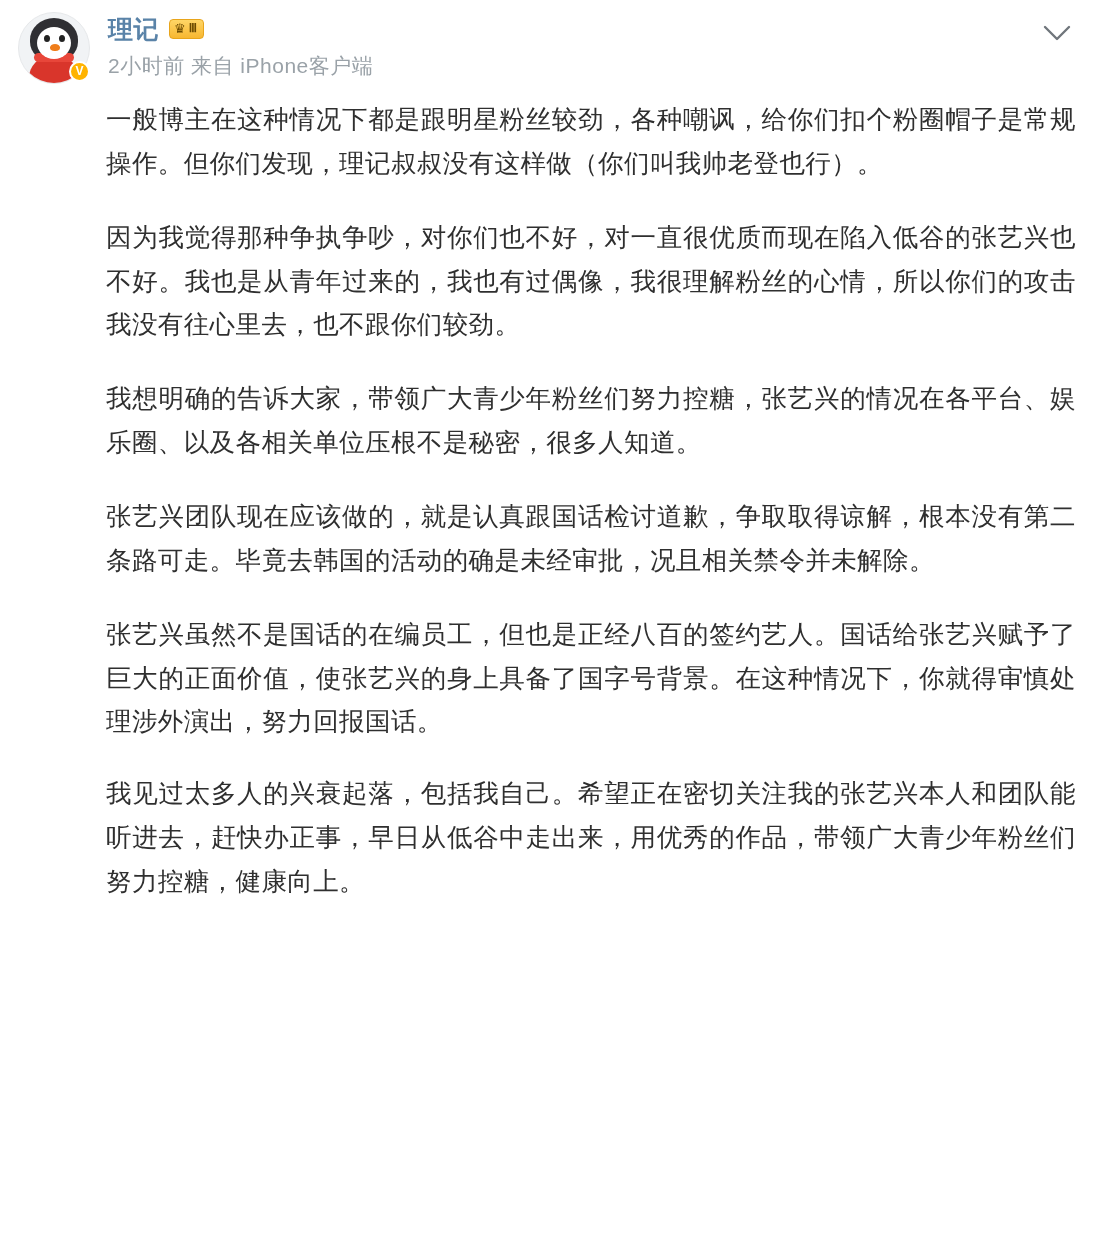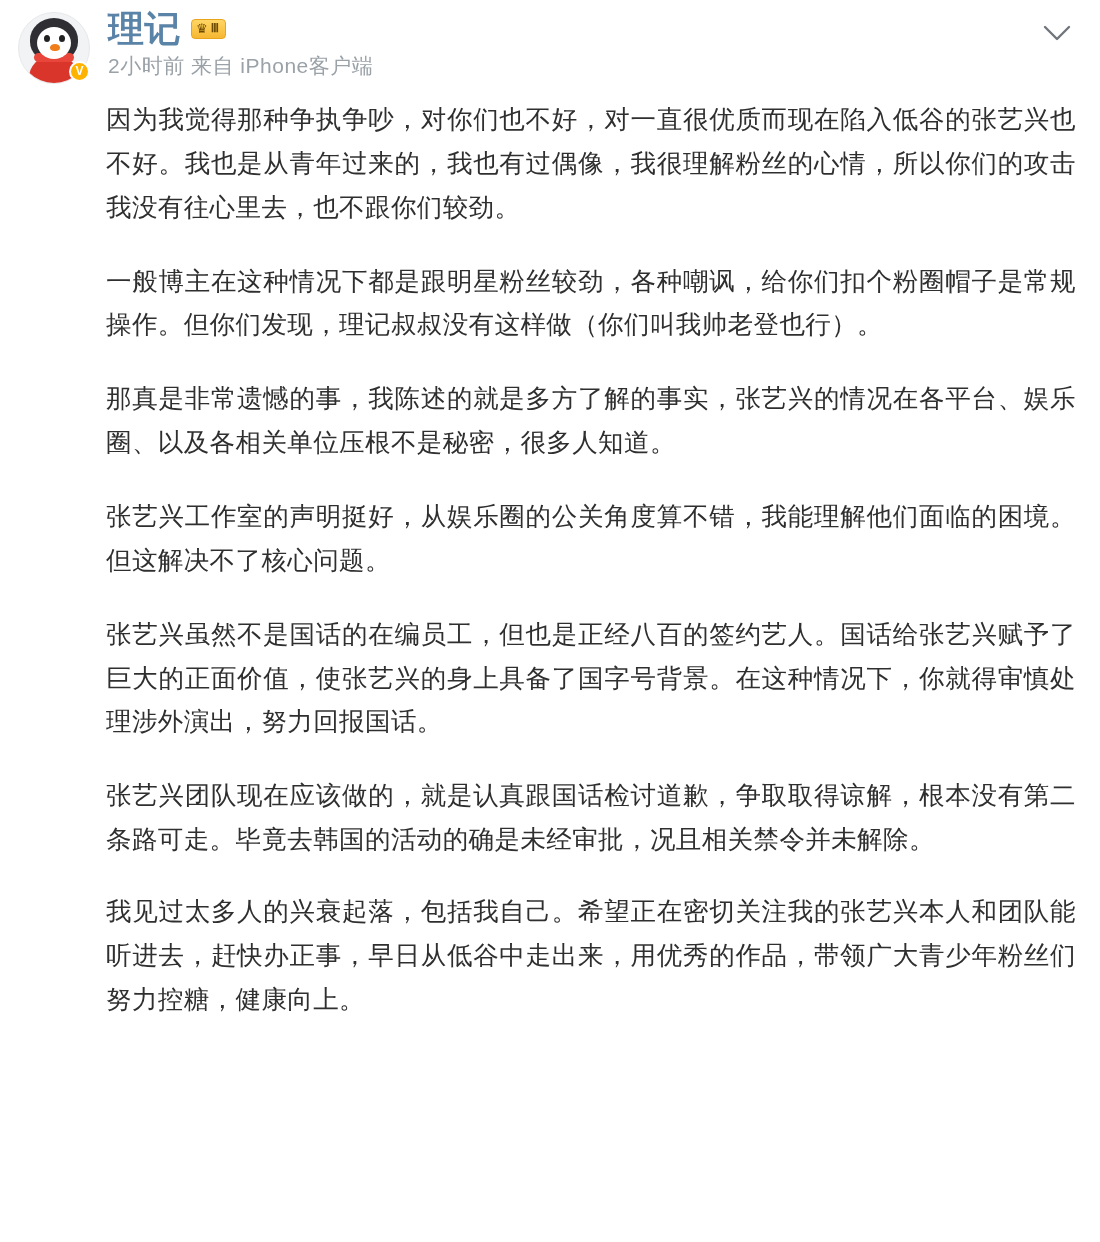--- a/index.html
+++ b/index.html
@@ -109,21 +109,21 @@
     flex: 1 1 auto;
     min-width: 0;
   }
   .name-row {
     display: flex;
     align-items: center;
     gap: 10px;
     height: 34px;
   }
   .username {
-    font-size: 36px;
+    font-size: 25px;
     color: #5a83a8;
     font-weight: 600;
     letter-spacing: 0.5px;
   }
   .vip-badge {
     display: inline-flex;
     align-items: center;
     gap: 3px;
     background: linear-gradient(180deg,#ffd666 0%, #f7b731 100%);
     border-radius: 4px;
@@ -219,22 +219,21 @@
     </div>
 
     <div class="chevron">
       <svg width="30" height="20" viewBox="0 0 30 20" aria-hidden="true">
         <polyline points="3,4 15,16 27,4" fill="none" stroke="#70767c" stroke-width="2.4" stroke-linecap="round" stroke-linejoin="round"></polyline>
       </svg>
     </div>
   </div>
 
   <div class="content">
+    <p>一般博主在这种情况下都是跟明星粉丝较劲，各种嘲讽，给你们扣个粉圈帽子是常规操作。但你们发现，理记叔叔没有这样做（你们叫我帅老登也行）。</p>
     <p>因为我觉得那种争执争吵，对你们也不好，对一直很优质而现在陷入低谷的张艺兴也不好。我也是从青年过来的，我也有过偶像，我很理解粉丝的心情，所以你们的攻击我没有往心里去，也不跟你们较劲。</p>
-    <p>一般博主在这种情况下都是跟明星粉丝较劲，各种嘲讽，给你们扣个粉圈帽子是常规操作。但你们发现，理记叔叔没有这样做（你们叫我帅老登也行）。</p>
-    <p>那真是非常遗憾的事，我陈述的就是多方了解的事实，张艺兴的情况在各平台、娱乐圈、以及各相关单位压根不是秘密，很多人知道。</p>
-    <p>张艺兴工作室的声明挺好，从娱乐圈的公关角度算不错，我能理解他们面临的困境。但这解决不了核心问题。</p>
+    <p>我想明确的告诉大家，带领广大青少年粉丝们努力控糖，张艺兴的情况在各平台、娱乐圈、以及各相关单位压根不是秘密，很多人知道。</p>
+    <p>张艺兴团队现在应该做的，就是认真跟国话检讨道歉，争取取得谅解，根本没有第二条路可走。毕竟去韩国的活动的确是未经审批，况且相关禁令并未解除。</p>
     <p>张艺兴虽然不是国话的在编员工，但也是正经八百的签约艺人。国话给张艺兴赋予了巨大的正面价值，使张艺兴的身上具备了国字号背景。在这种情况下，你就得审慎处理涉外演出，努力回报国话。</p>
-    <p>张艺兴团队现在应该做的，就是认真跟国话检讨道歉，争取取得谅解，根本没有第二条路可走。毕竟去韩国的活动的确是未经审批，况且相关禁令并未解除。</p>
     <p>我见过太多人的兴衰起落，包括我自己。希望正在密切关注我的张艺兴本人和团队能听进去，赶快办正事，早日从低谷中走出来，用优秀的作品，带领广大青少年粉丝们努力控糖，健康向上。</p>
   </div>
 
 </div>
 
 </body></html>

